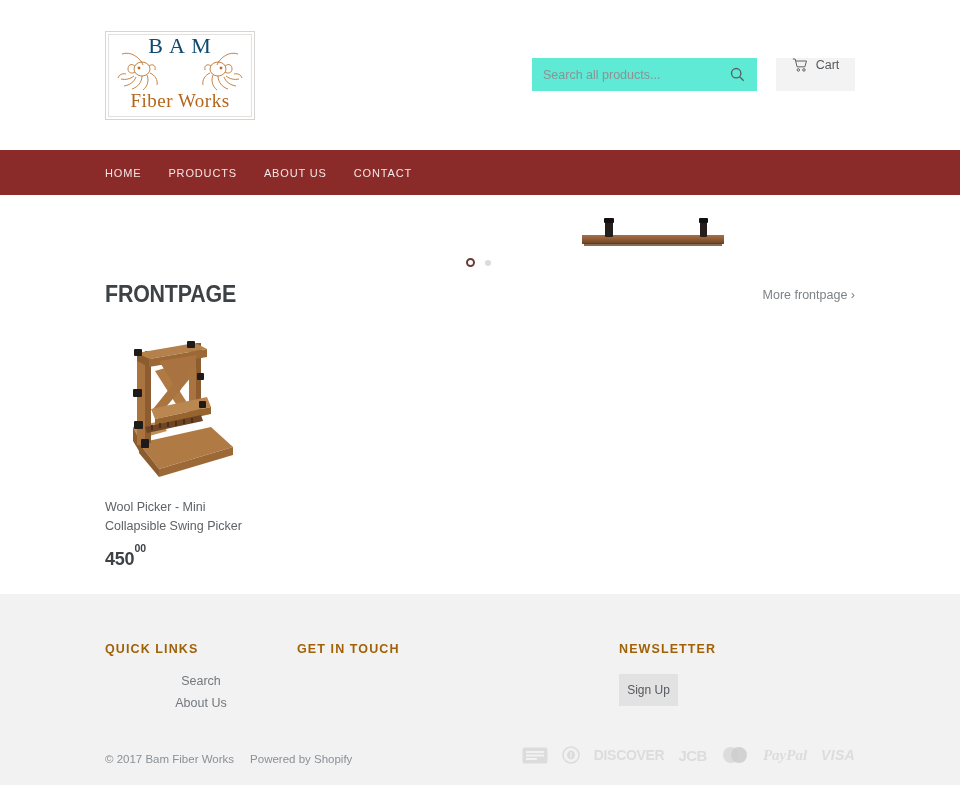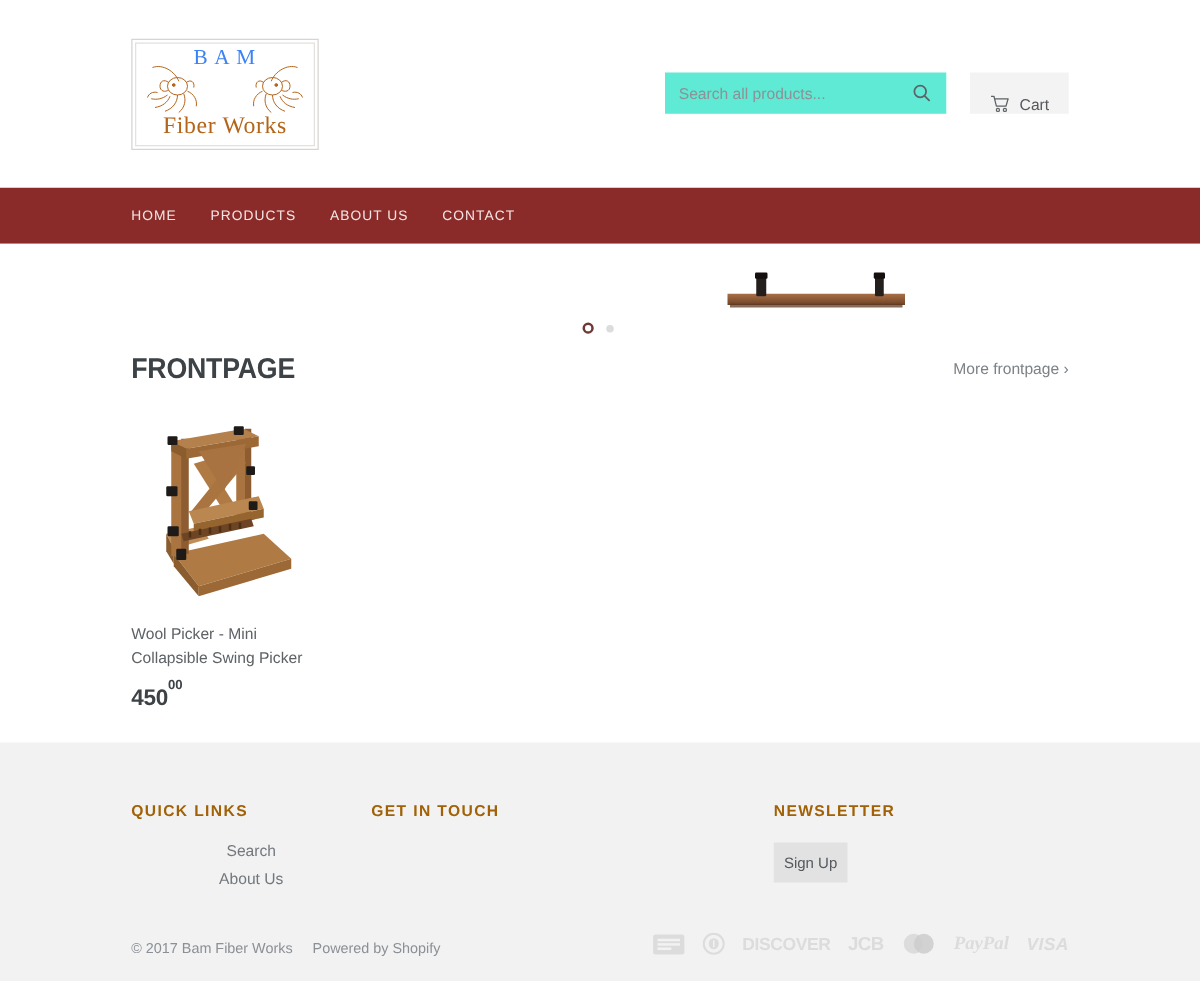--- a/index.html
+++ b/index.html
@@ -38,24 +38,24 @@
     height: 100%;
     border: 1px solid #e4e0de;
     overflow: hidden;
   }
   .logo-bam {
     position: absolute;
     left: 0; right: 0;
     top: 3px;
     text-align: center;
     font-family: "Liberation Serif", serif;
-    font-size: 17px;
+    font-size: 22px;
     line-height: 16px;
     letter-spacing: 1px;
-    color: #3b82f6;
+    color: #0c4a6e;
     font-weight: 400;
   }
   .logo-fiber {
     position: absolute;
     left: 0; right: 0;
     bottom: 4px;
     text-align: center;
     font-family: "Liberation Serif", serif;
     font-size: 19px;
     color: #b4651a;
@@ -111,21 +111,21 @@
     justify-content: center;
     padding: 0;
   }
   .cart-btn {
     margin-left: 19px;
     width: 79px;
     height: 33px;
     background: #f3f3f3;
     border: 0;
     display: flex;
-    align-items: flex-end;
+    align-items: flex-start;
     justify-content: center;
     gap: 7px;
     cursor: pointer;
     font-family: "Liberation Sans", sans-serif;
     font-size: 12.5px;
     color: #55595d;
     padding: 0;
   }
 
   

